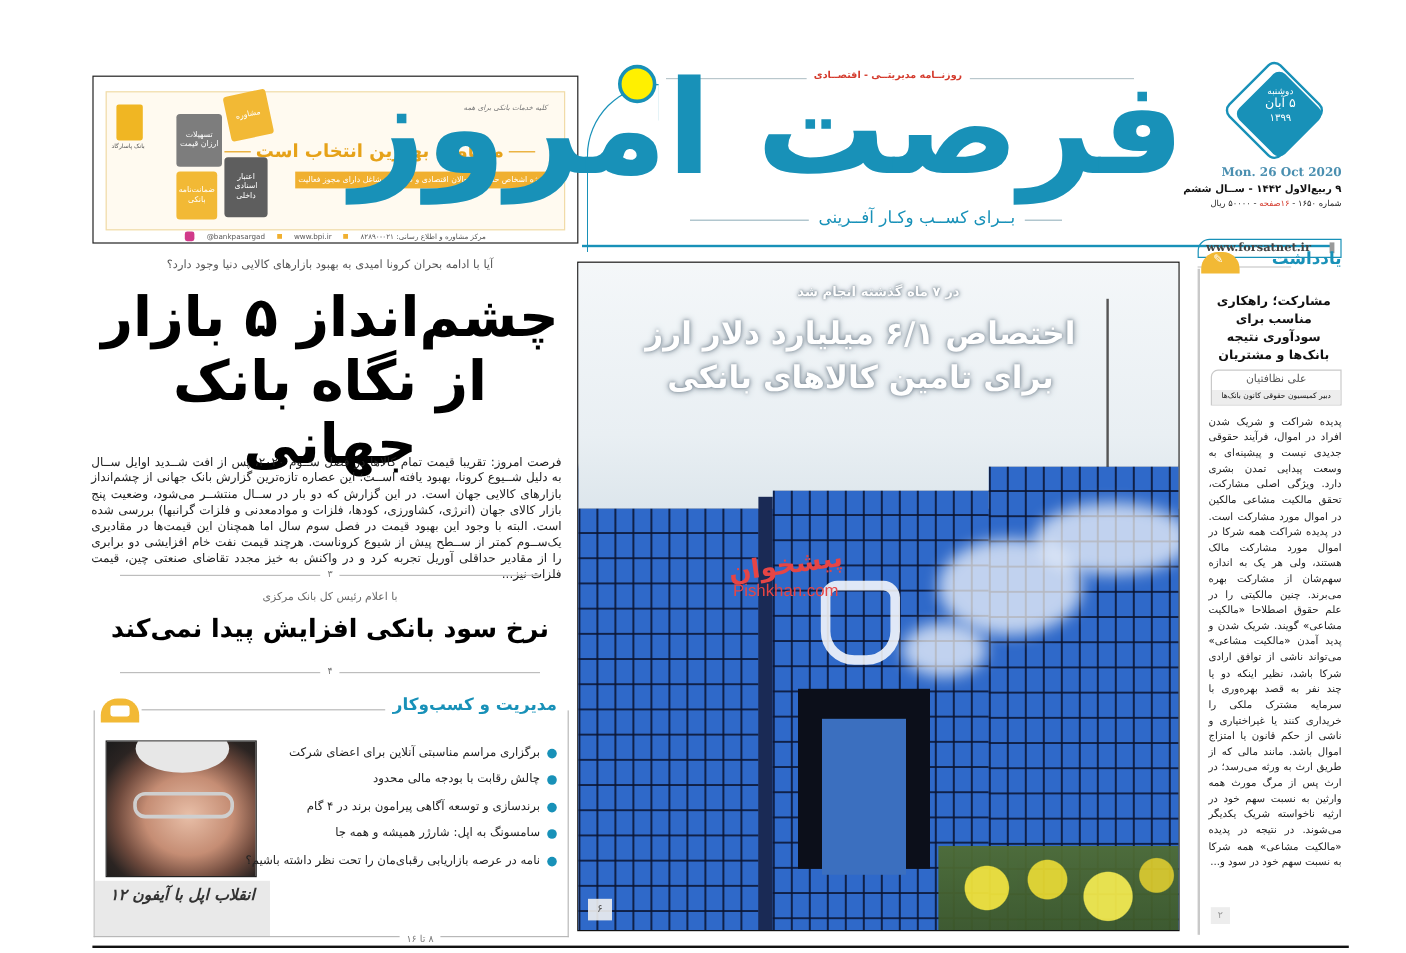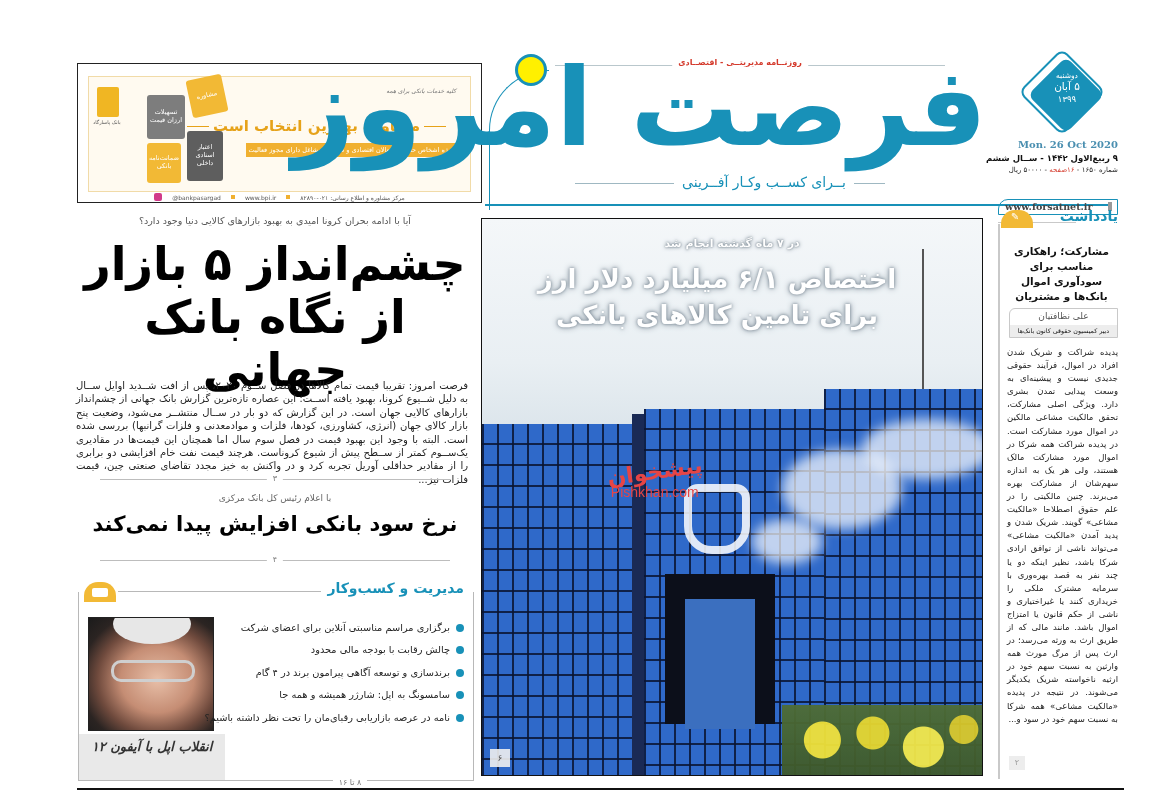--- a/index.html
+++ b/index.html
@@ -231,21 +231,21 @@
     <span class="en">Pishkhan.com</span>
   </div>
   <div class="photo-page">۶</div>
 </div>
 
 <div class="note-col">
   <div class="note-frame-top"></div>
   <div class="note-frame"></div>
   <div class="note-badge"></div>
   <div class="note-title">یادداشت</div>
-  <div class="note-headline">مشارکت؛ راهکاری مناسب برای سودآوری اموال بانک‌ها و مشتریان</div>
+  <div class="note-headline">مشارکت؛ راهکاری مناسب برای سودآوری نتیجه بانک‌ها و مشتریان</div>
   <div class="author-box">
     <div class="author-name">علی نظافتیان</div>
     <div class="author-role">دبیر کمیسیون حقوقی کانون بانک‌ها</div>
   </div>
   <div class="note-body">پدیده شراکت و شریک شدن افراد در اموال، فرآیند حقوقی جدیدی نیست و پیشینه‌ای به وسعت پیدایی تمدن بشری دارد. ویژگی اصلی مشارکت، تحقق مالکیت مشاعی مالکین در اموال مورد مشارکت است. در پدیده شراکت همه شرکا در اموال مورد مشارکت مالک هستند، ولی هر یک به اندازه سهم‌شان از مشارکت بهره می‌برند. چنین مالکیتی را در علم حقوق اصطلاحا «مالکیت مشاعی» گویند. شریک شدن و پدید آمدن «مالکیت مشاعی» می‌تواند ناشی از توافق ارادی شرکا باشد، نظیر اینکه دو یا چند نفر به قصد بهره‌وری با سرمایه مشترک ملکی را خریداری کنند یا غیراختیاری و ناشی از حکم قانون یا امتزاج اموال باشد. مانند مالی که از طریق ارث به ورثه می‌رسد؛ در ارث پس از مرگ مورث همه وارثین به نسبت سهم خود در ارثیه ناخواسته شریک یکدیگر می‌شوند. در نتیجه در پدیده «مالکیت مشاعی» همه شرکا به نسبت سهم خود در سود و...</div>
   <div class="note-page">۲</div>
 </div>
 
 <div class="bottom-rule"></div>
 

